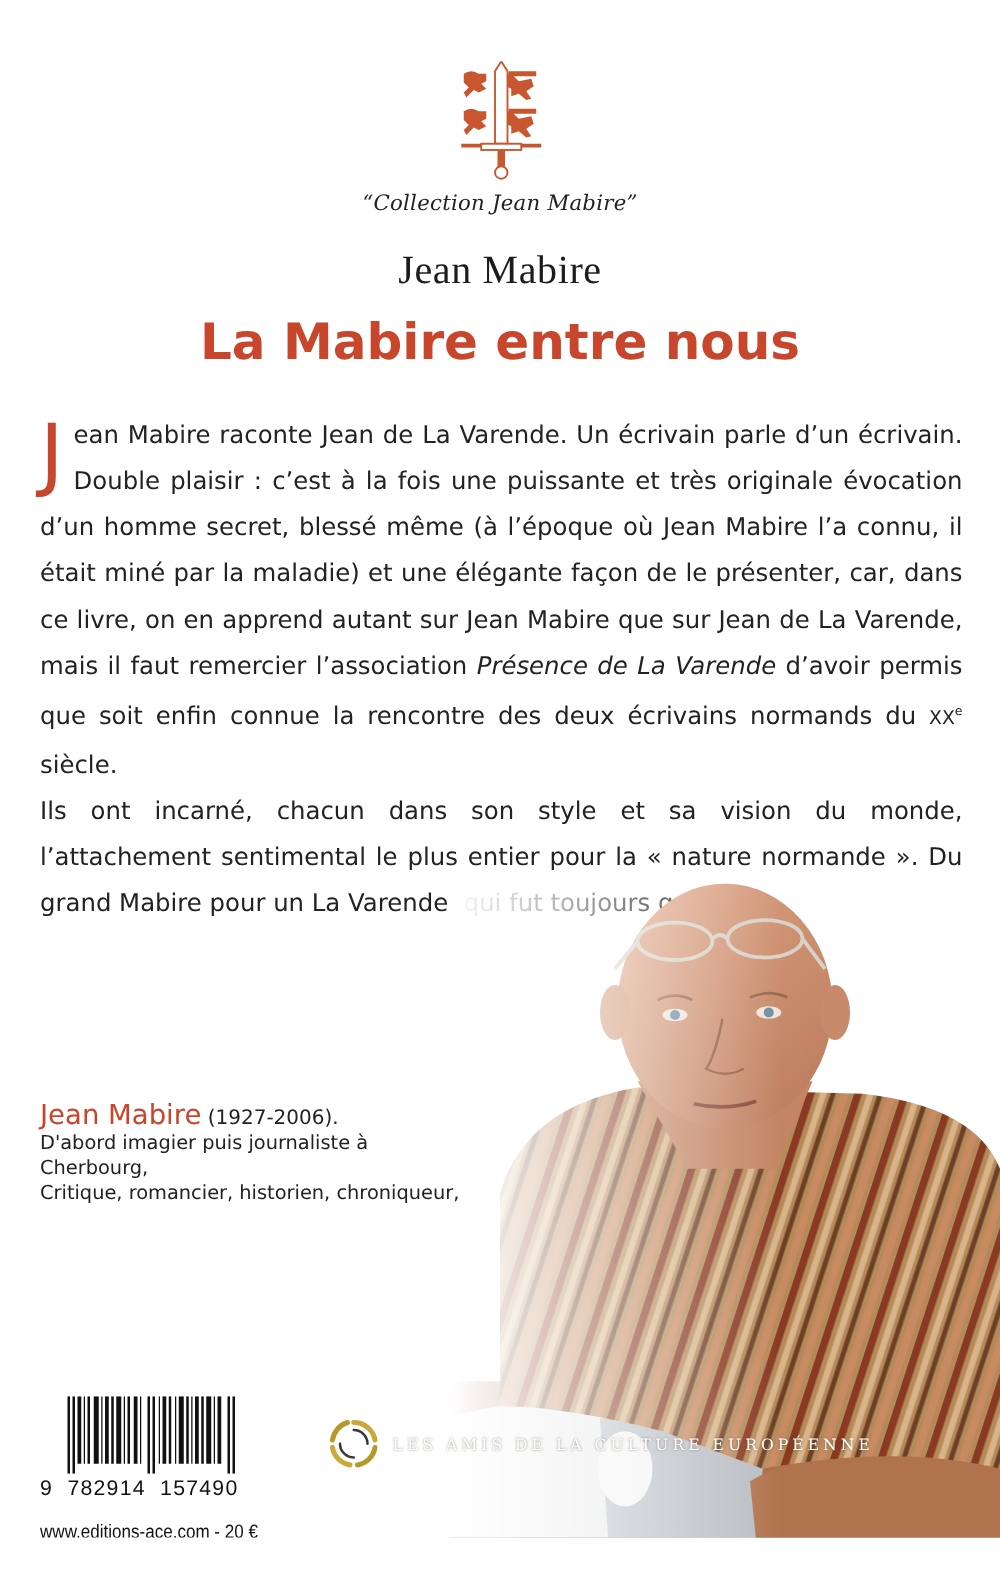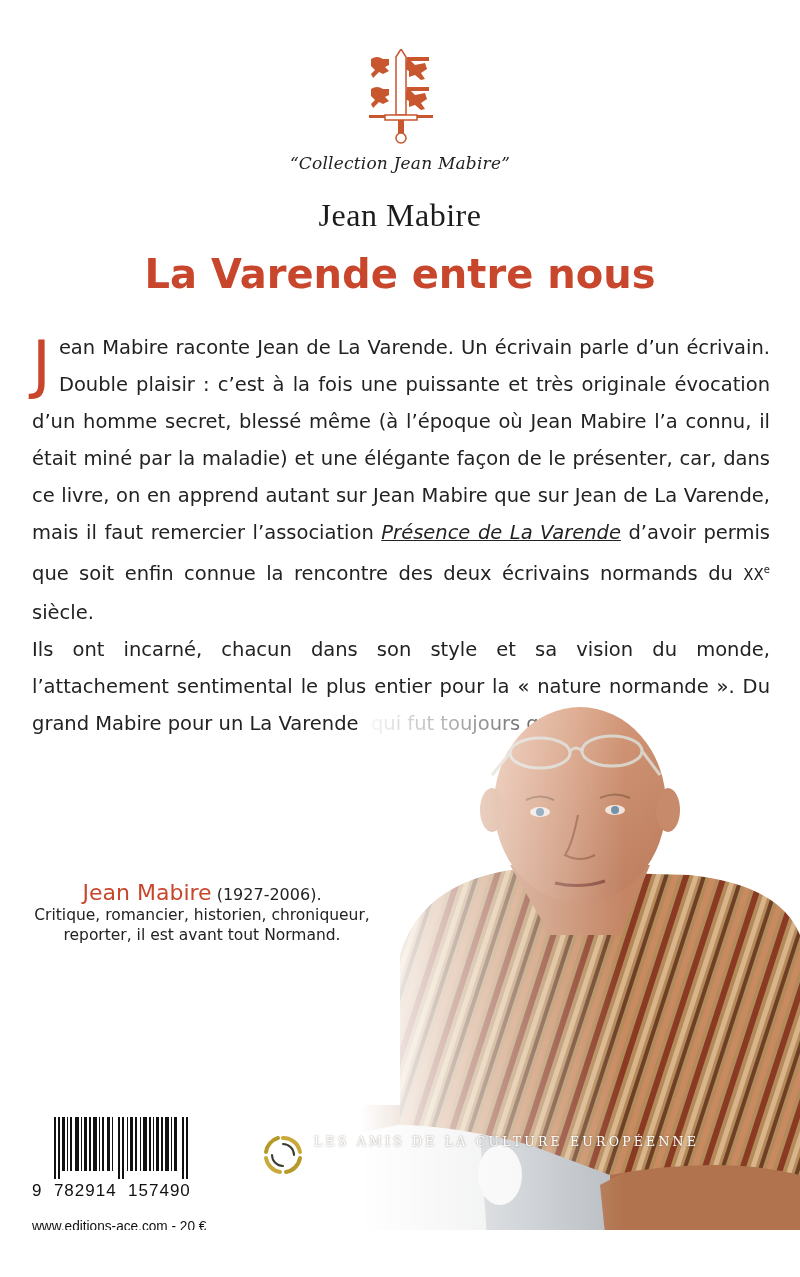--- a/index.html
+++ b/index.html
@@ -15,43 +15,43 @@
       font-family:"Liberation Serif", serif; font-size:32px; color:#1c1c1c; letter-spacing:0.5px; }
     .title { position:absolute; left:0; width:800px; top:246px; text-align:center;
       font-family:"DejaVu Sans", sans-serif; font-weight:bold; font-size:40px; color:#c8462c; letter-spacing:0px; }
 
     
     .blurb { position:absolute; left:32px; top:324px; width:738px;
       font-family:"DejaVu Sans", sans-serif; font-size:19.5px; line-height:37px; color:#222; text-align:justify; }
     .blurb p { margin:0; }
     .dropcap { float:left; font-family:"DejaVu Sans", sans-serif; font-size:64px; line-height:58px; color:#c8462c;
       margin:6px 8px 0 0; font-weight:normal; }
-    .blurb .it { font-style:italic;text-decoration:underline; }
+    .blurb .it { font-style:italic; }
     .blurb sup { font-size:10px; vertical-align:7px; }
 
     
     .photo { position:absolute; left:360px; top:700px; width:440px; height:577px; z-index:1; }
 
     
     .bio { position:absolute; left:32px; top:878px; width:340px; z-index:5;
-      font-family:"DejaVu Sans", sans-serif; font-size:15.5px; line-height:20px; color:#222;text-align:center; }
+      font-family:"DejaVu Sans", sans-serif; font-size:15.5px; line-height:20px; color:#222; }
     .bio .bio-name { font-size:22px; color:#c8462c; }
     .bio .bio-dates { font-size:16px; }
     .bio .it { font-style:italic; }
     .bio p { margin:0; }
 
     
     .barcode { position:absolute; left:52px; top:1112px; width:140px; height:62px; background:#fff; z-index:5; }
     .barcode-digits { position:absolute; left:32px; top:1176px; width:200px; z-index:5;
       font-family:"Liberation Sans", sans-serif; font-size:17px; color:#111; letter-spacing:1px; }
     .website { position:absolute; left:32px; top:1212px; z-index:5;
       font-family:"Liberation Sans", sans-serif; font-size:15.5px; color:#111; transform:scaleX(0.88); transform-origin:left; }
 
     
-    .publisher { position:absolute; left:262px; top:1129px; z-index:6; display:flex; }
+    .publisher { position:absolute; left:262px; top:1129px; z-index:6; display:flex; align-items:center; }
     .publisher-logo { width:42px; height:42px; }
     .publisher-name { margin-left:10px; font-family:"DejaVu Serif", serif; font-size:12.5px; letter-spacing:3.2px; color:#fff;
       text-shadow:0 0 2px rgba(80,60,40,0.6); }
   </style>
 </head>
 <body>
 
 <div class="page">
 
   <div class="right-rule"></div>
@@ -70,21 +70,21 @@
     </g>
 
     <path d="M34 0 L39 8 L39 66 L29 66 L29 8 Z" fill="#fff" stroke="#c8562e" stroke-width="1.5"></path>
     <rect x="18" y="66" width="32" height="5" fill="#fff" stroke="#c8562e" stroke-width="1.5"></rect>
     <rect x="31" y="71" width="6" height="14" fill="#c8562e"></rect>
     <circle cx="34" cy="89" r="5" fill="#fff" stroke="#c8562e" stroke-width="1.5"></circle>
   </svg>
 
   <div class="collection">“Collection Jean Mabire”</div>
   <div class="author">Jean Mabire</div>
-  <div class="title">La Varende entre nous</div>
+  <div class="title">La Mabire entre nous</div>
 
   <div class="blurb">
     <p><span class="dropcap">J</span><span>ean Mabire raconte Jean de La Varende. Un écrivain parle d’un écrivain. Double plaisir : c’est à la fois une puissante et très originale évocation d’un homme secret, blessé même (à l’époque où Jean Mabire l’a connu, il était miné par la maladie) et une élégante façon de le présenter, car, dans ce livre, on en apprend autant sur Jean Mabire que sur Jean de La Varende, mais il faut remercier l’association </span><span class="it">Présence de La Varende</span><span> d’avoir permis que soit enfin connue la rencontre des deux écrivains normands du </span><span style="font-size:15px">XX</span><sup>e</sup><span> siècle.</span></p>
     <p style="text-align:justify; text-align-last:left;">Ils ont incarné, chacun dans son style et sa vision du monde, l’attachement sentimental le plus entier pour la « nature normande ». Du grand Mabire pour un La Varende, qui fut toujours grand !</p>
   </div>
 
   <svg class="photo" viewBox="0 0 440 577">
     <defs>
       <linearGradient id="skin" x1="0" y1="0" x2="1" y2="1">
         <stop offset="0" stop-color="#e2a98a"></stop>
@@ -133,22 +133,22 @@
     <path d="M166 95 Q180 88 194 95 M240 93 Q255 86 270 93" stroke="#9a6a50" stroke-width="2" fill="none"></path>
 
     <path d="M218 110 Q212 140 205 150 Q220 158 235 150" stroke="#9a6044" stroke-width="2" fill="none"></path>
     <path d="M195 178 Q220 184 245 176" stroke="#8a4a3a" stroke-width="3" fill="none"></path>
 
     <rect x="0" y="0" width="440" height="577" fill="url(#fade)"></rect>
   </svg>
 
   <div class="bio">
     <p><span class="bio-name">Jean Mabire</span><span class="bio-dates"> (1927-2006).</span></p>
+    <p>D'abord imagier puis journaliste à Cherbourg,</p>
     <p>Critique, romancier, historien, chroniqueur,</p>
-    <p>reporter, il est avant tout Normand.</p>
   </div>
 
   <svg class="barcode" viewBox="0 0 140 62">
     <g fill="#111">
       <rect x="2" y="0" width="2" height="62"></rect>
         <rect x="6" y="0" width="2" height="62"></rect>
       <rect x="10" y="0" width="3" height="54"></rect>
         <rect x="15" y="0" width="1" height="54"></rect>
         <rect x="18" y="0" width="2" height="54"></rect>
       <rect x="23" y="0" width="4" height="54"></rect>

